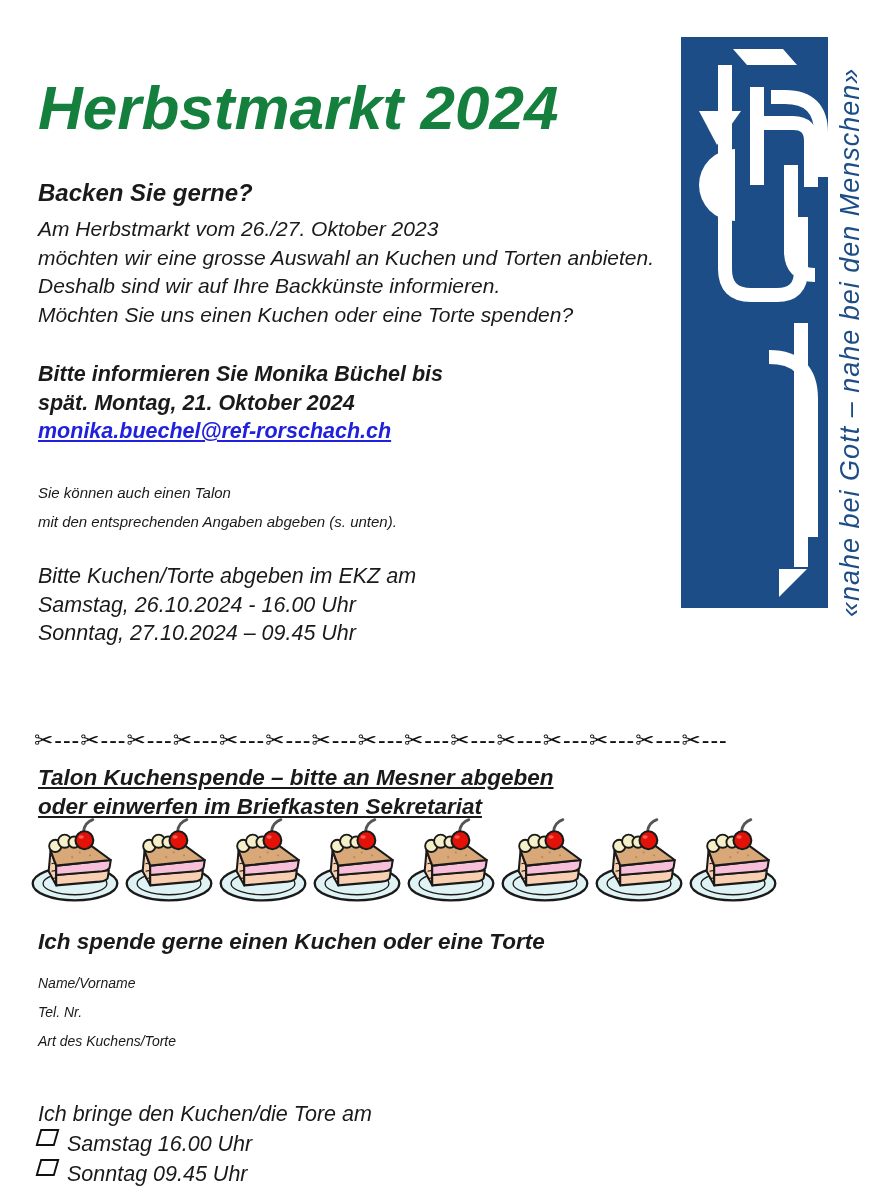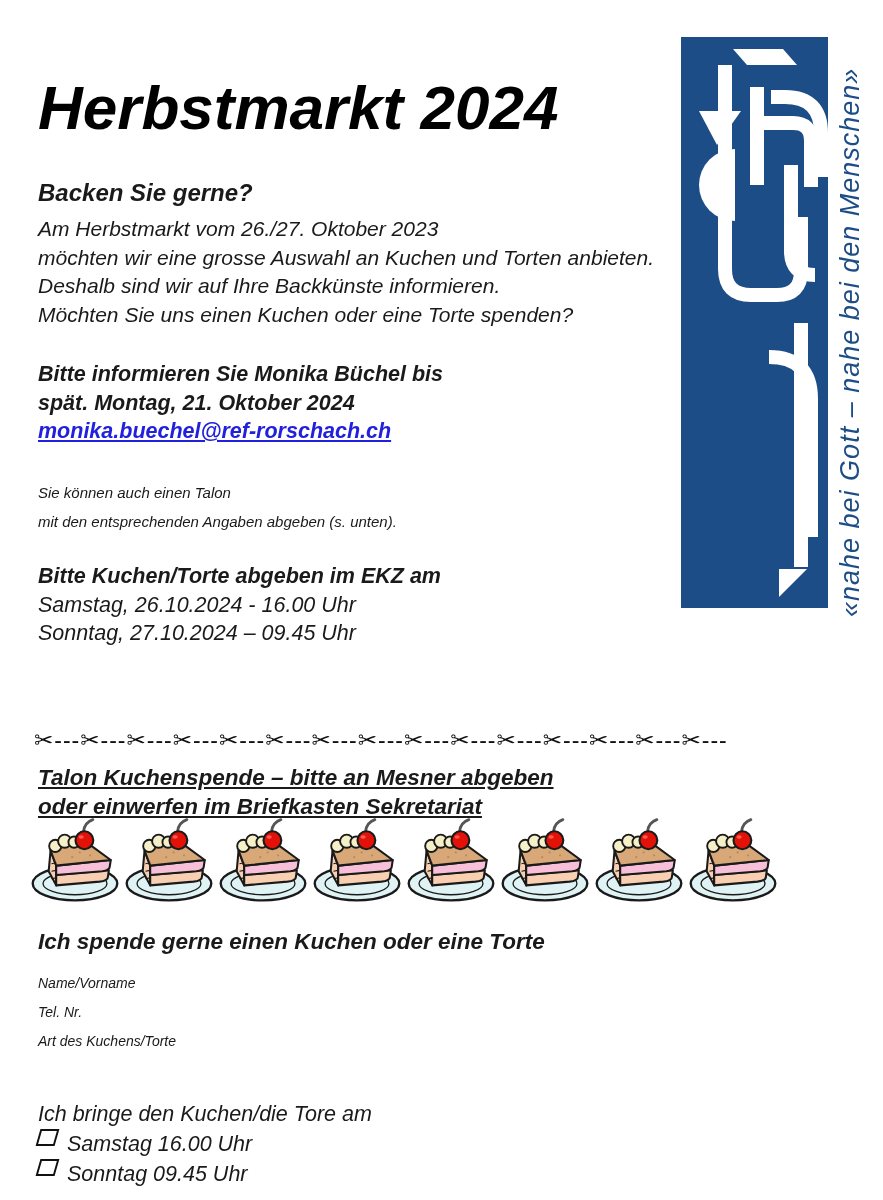--- a/index.html
+++ b/index.html
@@ -3,36 +3,36 @@
 <meta charset="utf-8">
 <style>
   html,body { margin:0; padding:0; background:#ffffff; }
   .page {
     position:relative; width:883px; height:1200px; background:#ffffff;
     font-family:"Liberation Sans", sans-serif; font-style:italic; color:#1a1a1a;
     overflow:hidden;
   }
   .page-title {
     position:absolute; left:38px; top:32px; font-size:62px; line-height:1.1;
-    white-space:nowrap; color:#000000;
+    white-space:nowrap; color:#15803d;
   }
   .logo-box { position:absolute; left:681px; top:37px; width:147px; height:571px; }
   .logo-box svg { display:block; width:100%; height:100%; }
   .motto {
     position:absolute; left:560px; top:302px; width:590px; height:40px;
     transform:rotate(-90deg); font-size:27px; letter-spacing:1px;
     color:#1c4d87; white-space:nowrap;
   }
   .intro-heading { position:absolute; left:38px; top:179px; font-size:24px; font-weight:bold; }
   .intro-lines { position:absolute; left:38px; top:215px; font-size:21px; line-height:28.5px; }
   .contact-block { position:absolute; left:38px; top:360px; font-size:21.5px; line-height:28.5px; font-weight:bold; }
   .email-link { color:#2020dd; text-decoration:underline; cursor:pointer; }
   .talon-info { position:absolute; left:38px; top:479px; font-size:15px; line-height:28.5px; }
   .dropoff-block { position:absolute; left:38px; top:562px; font-size:21.5px; line-height:28.5px; }
-  .bold-line { font-weight:bold; }
+  .bold-line { font-weight:normal; }
   .scissors-line {
     position:absolute; left:34px; top:727px; font-size:23px; font-style:normal;
     letter-spacing:1px; white-space:nowrap; color:#111;
   }
   .cut-heading { position:absolute; left:38px; top:763px; font-size:22.5px; line-height:29px; font-weight:bold;text-decoration:underline; }
   .cake-row { position:absolute; left:28px; top:815px; display:flex; }
   .cake { width:94px; height:90px; flex:0 0 auto; }
   .cake svg { display:block; width:100%; height:100%; }
   .pledge-line { position:absolute; left:38px; top:929px; font-size:22.5px; font-weight:bold;font-style:italic; }
   .fields-block { position:absolute; left:38px; top:969px; font-size:14px; line-height:29px; }

